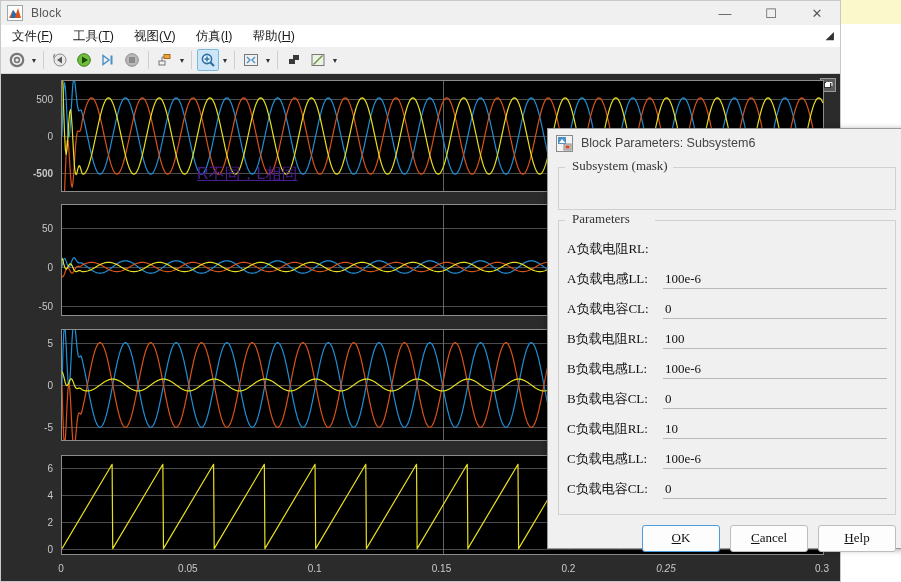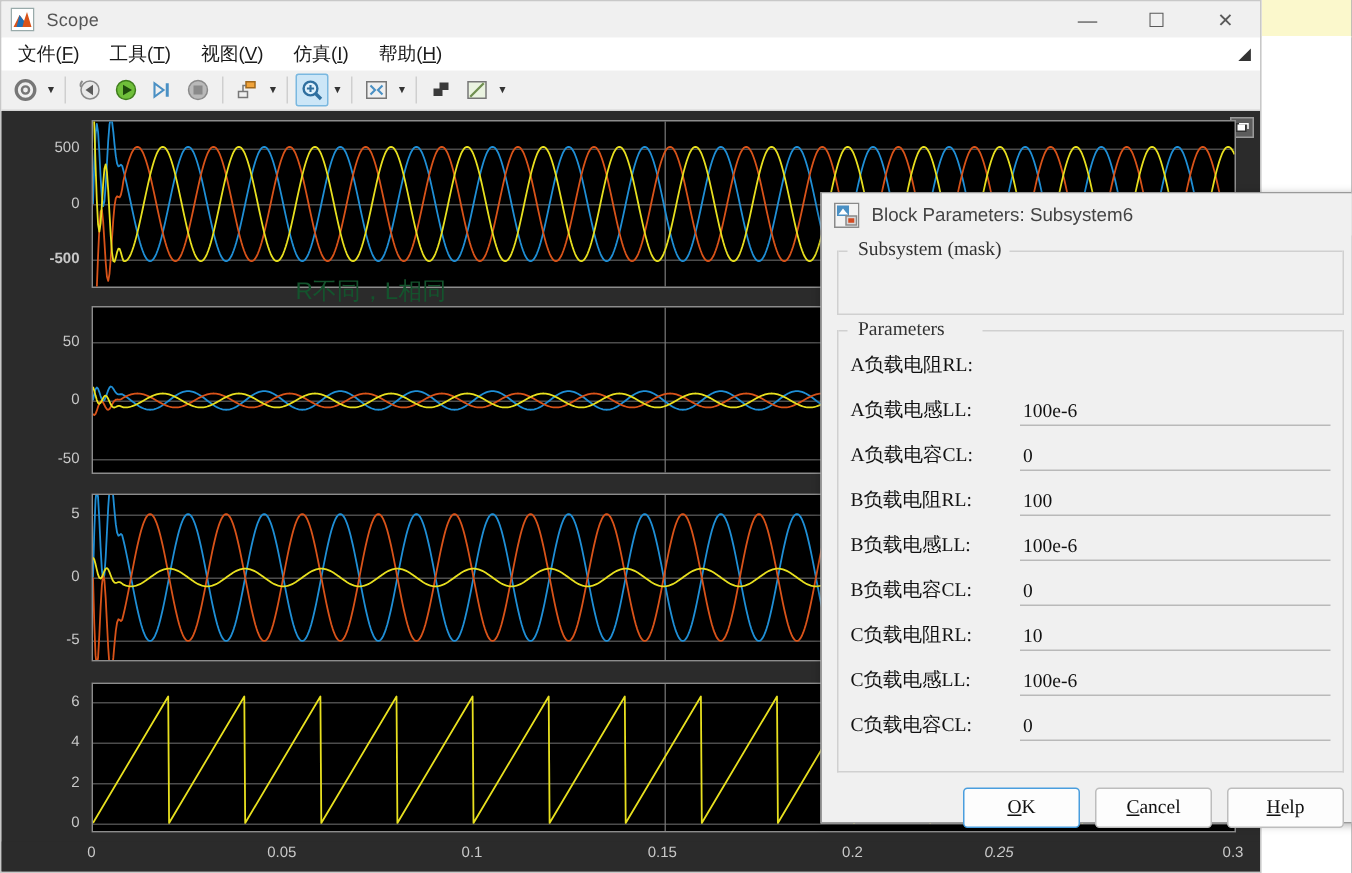--- a/index.html
+++ b/index.html
@@ -59,51 +59,51 @@
   #dlg-titlebar{height:28px;background:#f0f0f0;display:flex;align-items:center;flex:0 0 auto;}
   #dlg-icon{width:17px;height:17px;margin-left:8px;position:relative;flex:0 0 auto;}
   #dlg-title{font-size:12.5px;color:#444;margin-left:8px;font-family:"Liberation Sans",sans-serif;}
   #dlg-body{flex:1 1 auto;position:relative;padding:0 10px;}
   .group{border:1px solid #d0d0d0;border-top:none;margin-top:10px;position:relative;background:#f0f0f0;}
   .group-legend{position:absolute;top:-9px;left:8px;background:#f0f0f0;padding:0 5px;font-size:13px;color:#333;}
   .group-topline-l{position:absolute;top:0;left:0;width:6px;height:1px;background:#d0d0d0;}
   .group-topline-r{position:absolute;top:0;right:0;left:auto;height:1px;background:#d0d0d0;}
   #mask-group{height:42px;text-decoration:underline;}
   #params-group{padding:14px 0 10px 0;}
-  .param-row{display:flex;height:30px;padding:0 8px;gap:17px;}
+  .param-row{display:flex;align-items:center;height:30px;padding:0 8px;}
   .param-label{width:96px;flex:0 0 auto;font-size:13px;color:#111;white-space:nowrap;}
   .param-input{flex:1 1 auto;height:19px;border:none;border-bottom:1px solid #b9b9b9;background:transparent;
     font-size:13px;color:#111;font-family:"Liberation Serif",serif;padding:0 2px;outline:none;}
   #dlg-buttons{flex:0 0 auto;height:46px;display:flex;align-items:center;justify-content:flex-end;padding-right:10px;gap:10px;}
   .dbtn{min-width:76px;height:25px;background:#fdfdfd;border:1px solid #bdbdbd;border-radius:3px;
     font-size:13px;color:#111;display:flex;align-items:center;justify-content:center;font-family:"Liberation Serif",serif;}
   .dbtn.primary{border:1.5px solid #4a9ede;}
   .dbtn u{text-decoration:underline;}
-  #annotation{position:absolute;left:197px;top:184px;color:#14532d;font-size:16px;
-    font-family:"Liberation Sans",sans-serif;white-space:nowrap;z-index:5;}
+  #annotation{position:absolute;left:197px;top:164px;color:#4c1d95;font-size:16px;
+    font-family:"Liberation Sans",sans-serif;white-space:nowrap;z-index:5;text-decoration:underline;}
 </style>
 </head>
 <body>
 
 <div id="bg-canvas">
   <div id="bg-yellow-strip"></div>
   <div id="bg-white-area"></div>
 </div>
 
 <div id="scope-window">
 
   <div id="titlebar">
     <div id="scope-icon">
       <svg width="16" height="16" viewBox="0 0 16 16">
         <rect x="0.5" y="0.5" width="15" height="15" fill="#fff" stroke="#9aa"></rect>
         <polygon points="2,13 6,5 9,9 11,3 14,13" fill="#d95319"></polygon>
         <polygon points="6,5 9,9 8,13 4,13" fill="#1f6fb5"></polygon>
       </svg>
     </div>
-    <div id="scope-title">Scope</div>
+    <div id="scope-title">Block</div>
     <div id="winbtns">
       <div class="winbtn">—</div>
       <div class="winbtn">☐</div>
       <div class="winbtn">✕</div>
     </div>
   </div>
 
   <div id="menubar">
     <div class="menu-item"><span>文件(</span><u>F</u><span>)</span></div>
     <div class="menu-item"><span>工具(</span><u>T</u><span>)</span></div>

